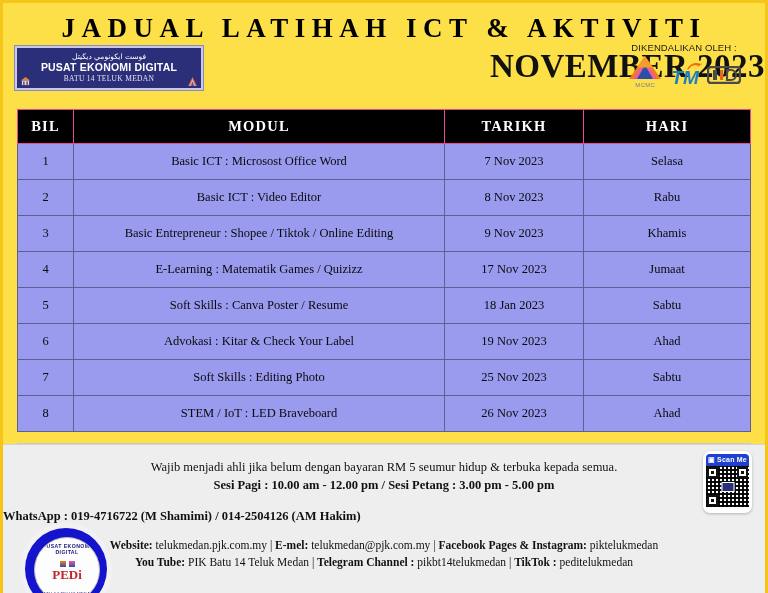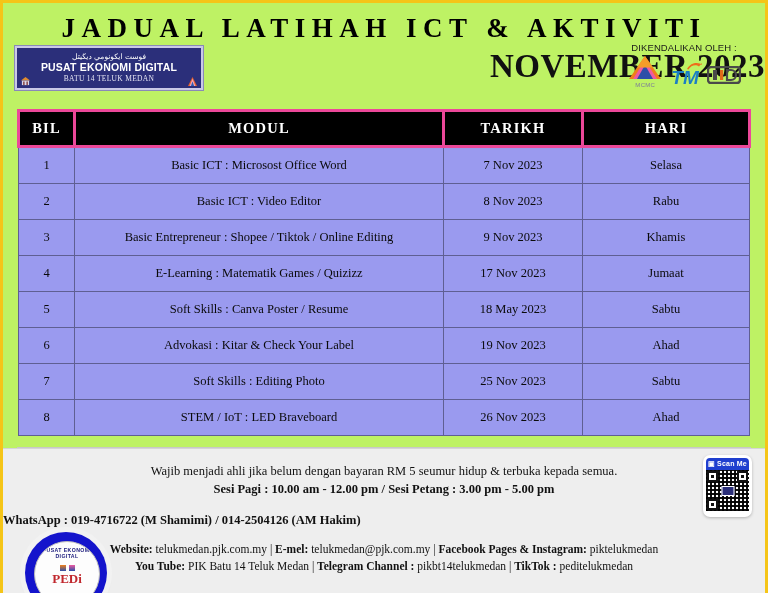--- a/index.html
+++ b/index.html
@@ -12,21 +12,21 @@
     background: #ffffff;
     font-family: "Liberation Serif", serif;
     overflow: hidden;
   }
 
   #poster {
     position: relative;
     width: 768px;
     height: 593px;
     box-sizing: border-box;
-    background: #bef264;
+    background: #fde047;
     border-left: 3px solid #f5c518;
     border-right: 3px solid #f5c518;
     border-top: 3px solid #f5c518;
     border-bottom: 3px solid #f5c518;
   }
 
   
   .header {
     position: relative;
     height: 103px;
@@ -178,21 +178,21 @@
   }
   table.schedule th {
     background: #000000;
     color: #ffffff;
     font-family: "Liberation Serif", serif;
     font-weight: bold;
     font-size: 14.5px;
     letter-spacing: 1.2px;
     height: 31px;
     text-align: center;
-    border: 3px solid #ec4899;
+    border: 1px solid #ec4899;
   }
   table.schedule td {
     background: #9a9aef;
     color: #0a0a0a;
     font-family: "Liberation Serif", serif;
     font-size: 12.5px;
     height: 33px;
     text-align: center;
     border: 1px solid #5f5f92;
     overflow: hidden;
@@ -480,21 +480,21 @@
         </tr>
         <tr>
           <td>4</td>
           <td>E-Learning : Matematik Games / Quizizz</td>
           <td>17 Nov 2023</td>
           <td>Jumaat</td>
         </tr>
         <tr>
           <td>5</td>
           <td>Soft Skills : Canva Poster / Resume</td>
-          <td>18 May 2023</td>
+          <td>18 Jan 2023</td>
           <td>Sabtu</td>
         </tr>
         <tr>
           <td>6</td>
           <td>Advokasi : Kitar &amp; Check Your Label</td>
           <td>19 Nov 2023</td>
           <td>Ahad</td>
         </tr>
         <tr>
           <td>7</td>

